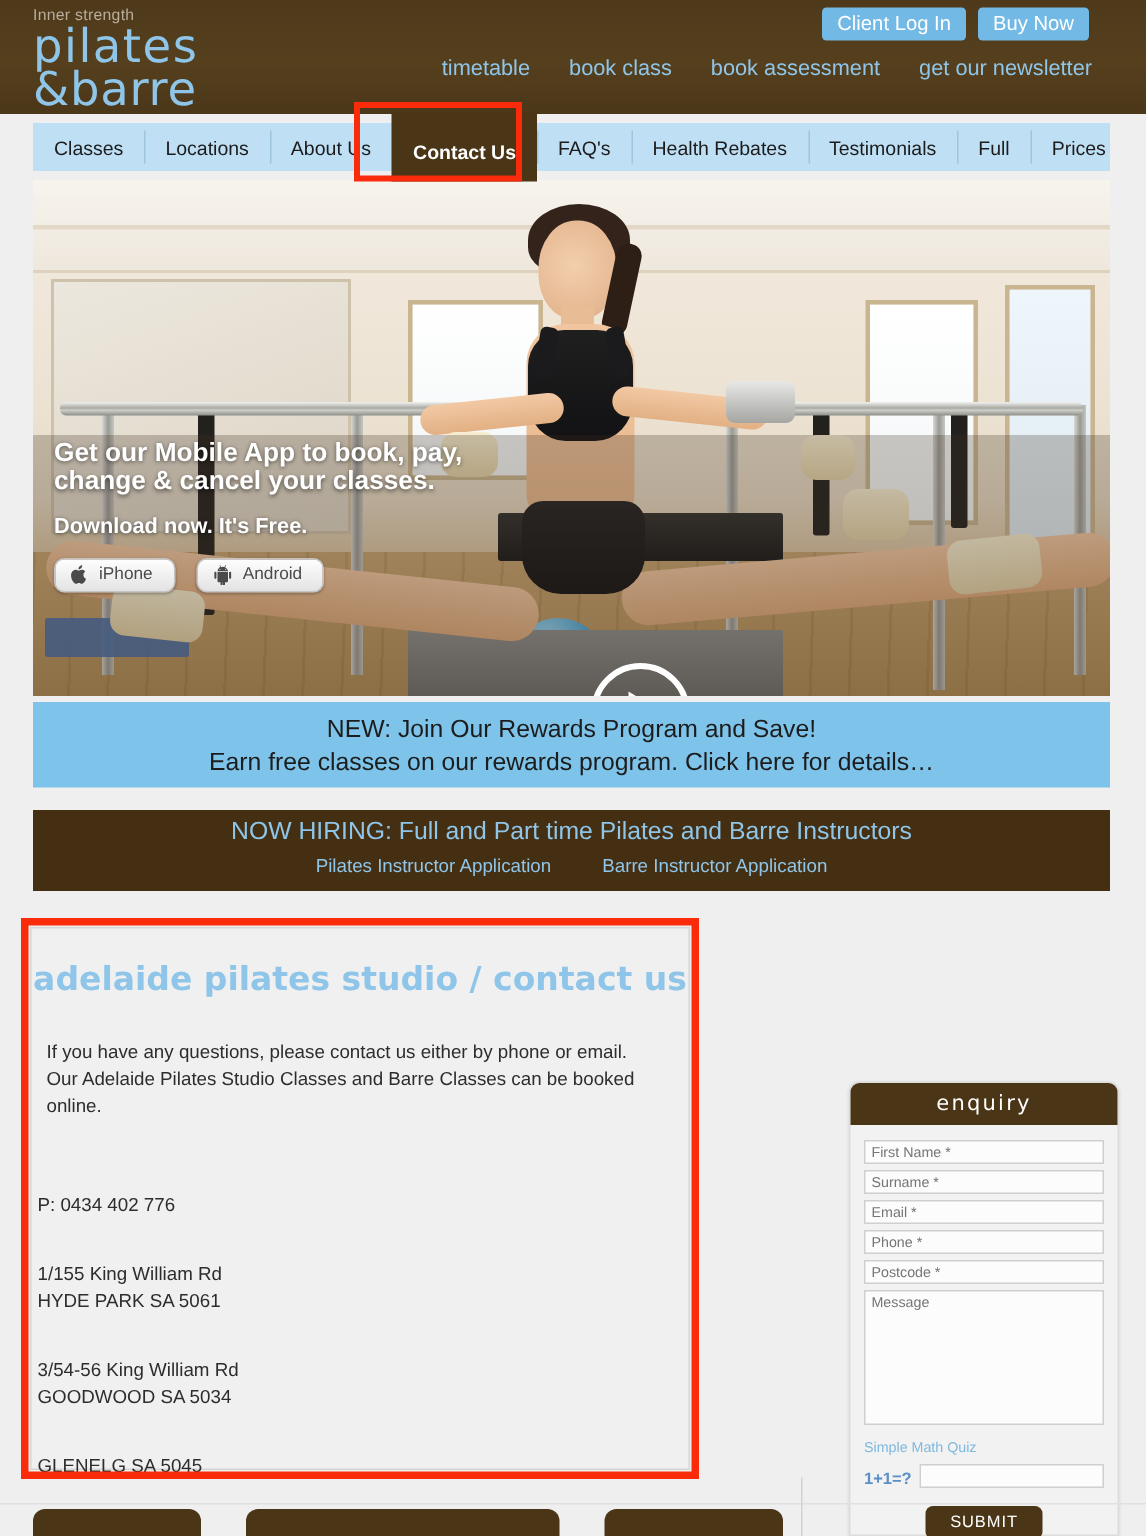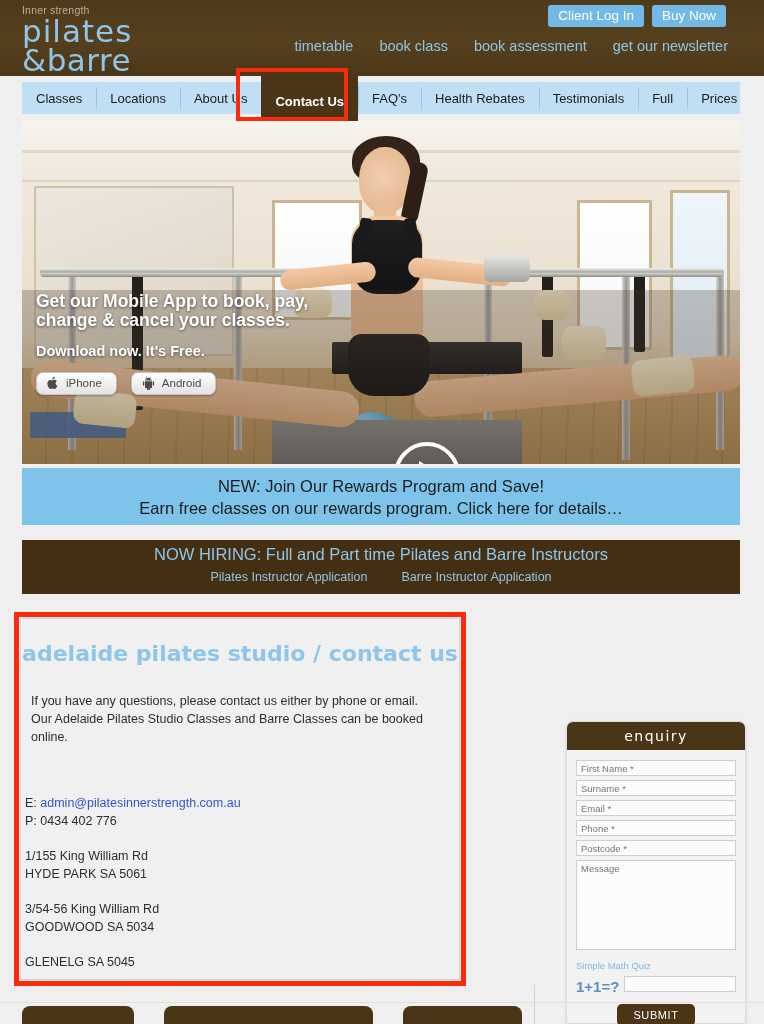--- a/index.html
+++ b/index.html
@@ -276,21 +276,21 @@
   }
   .content-title {
     color: #8ec5e8; font-size: 22px; text-align: center; padding-top: 22px;
     font-family: "DejaVu Sans", sans-serif; font-weight: 700;
   }
   .content-body { padding: 26px 14px 0 10px; }
   .content-body p { font-size: 12.5px; color: #2d2d2d; line-height: 18px; }
   .contact-block { margin-top: 48px; padding-left: 4px; }
   .contact-block .line { font-size: 12.5px; color: #2d2d2d; line-height: 18px; }
   .contact-block a { color: #3355cc; }
-  .addr { margin-top: 17px; }
+  .addr { margin-top: 28px; }
 
   
   .enquiry {
     position: absolute; left: 548px; top: 721px; width: 180px; height: 303px;
     background: #f2f2f2; border: 1px solid #dcdcdc;
     border-radius: 7px 7px 0 0;
     box-shadow: 0 1px 3px rgba(0,0,0,.12);
     margin-left: 18px;
   }
   .enq-head {
@@ -307,21 +307,21 @@
     font-family: "Liberation Sans", sans-serif;
   }
   .enq-body textarea {
     display: block; width: 100%; height: 90px; resize: none;
     border: 1px solid #cfcfcf; background: #fcfcfc;
     font-size: 9.5px; color: #9a9a9a; padding: 2px 4px;
     font-family: "Liberation Sans", sans-serif;
   }
   .quiz-label { color: #7fb8dd; font-size: 9.5px; margin-top: 10px; }
   .quiz-row { display: flex; align-items: center; gap: 5px; margin-top: 5px; }
-  .quiz-q { color: #5b8fc7; font-size: 15px; font-weight: bold; }
+  .quiz-q { color: #5b8fc7; font-size: 11px; font-weight: bold; }
   .quiz-input {
     width: 44px; height: 20px; border: 1px solid #cfcfcf; background: #ffffff;
   }
   .submit-btn {
     display: block; margin: 8px auto 0; background: #4a3517; color: #ffffff;
     border: none; border-radius: 5px; padding: 5px 16px;
     font-size: 11px; letter-spacing: .6px; cursor: pointer;
     font-family: "Liberation Sans", sans-serif;
   }
   .divider-v {
@@ -474,21 +474,20 @@
     </div>
   </div>
 
   <div class="content">
     <div class="content-title">adelaide pilates studio / contact us</div>
     <div class="content-body">
       <p>If you have any questions, please contact us either by phone or email.</p>
       <p>Our Adelaide Pilates Studio Classes and Barre Classes can be booked online.</p>
     </div>
     <div class="contact-block">
-      <div class="line"><span>E: </span><a>admin@pilatesinnerstrength.com.au</a></div>
       <div class="line">P: 0434 402 776</div>
 
       <div class="addr">
         <div class="line">1/155 King William Rd</div>
         <div class="line">HYDE PARK SA 5061</div>
       </div>
       <div class="addr">
         <div class="line">3/54-56 King William Rd</div>
         <div class="line">GOODWOOD SA 5034</div>
       </div>

